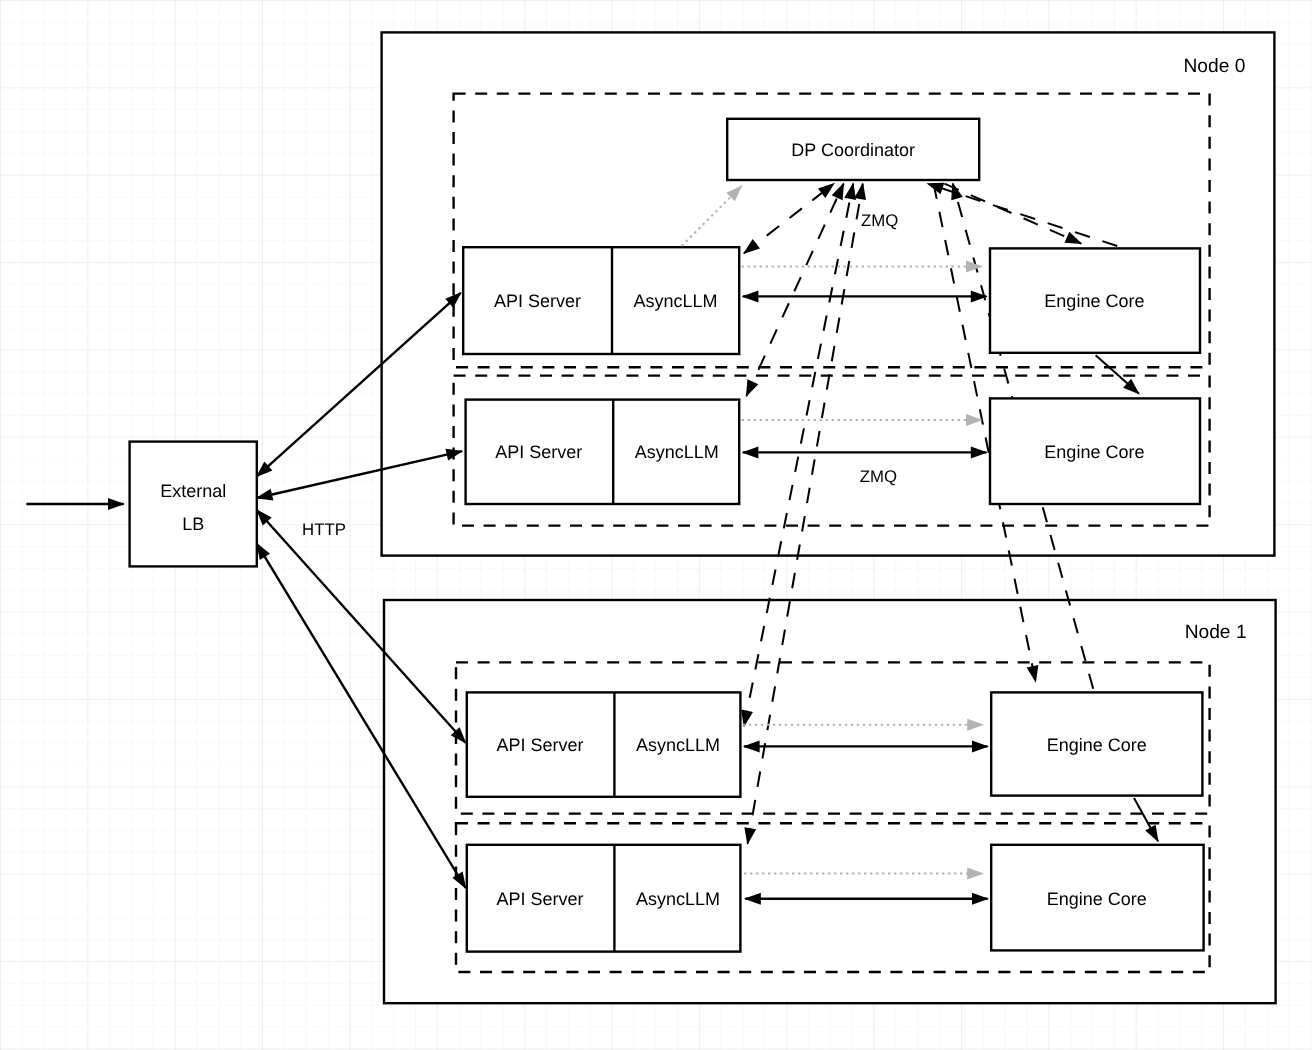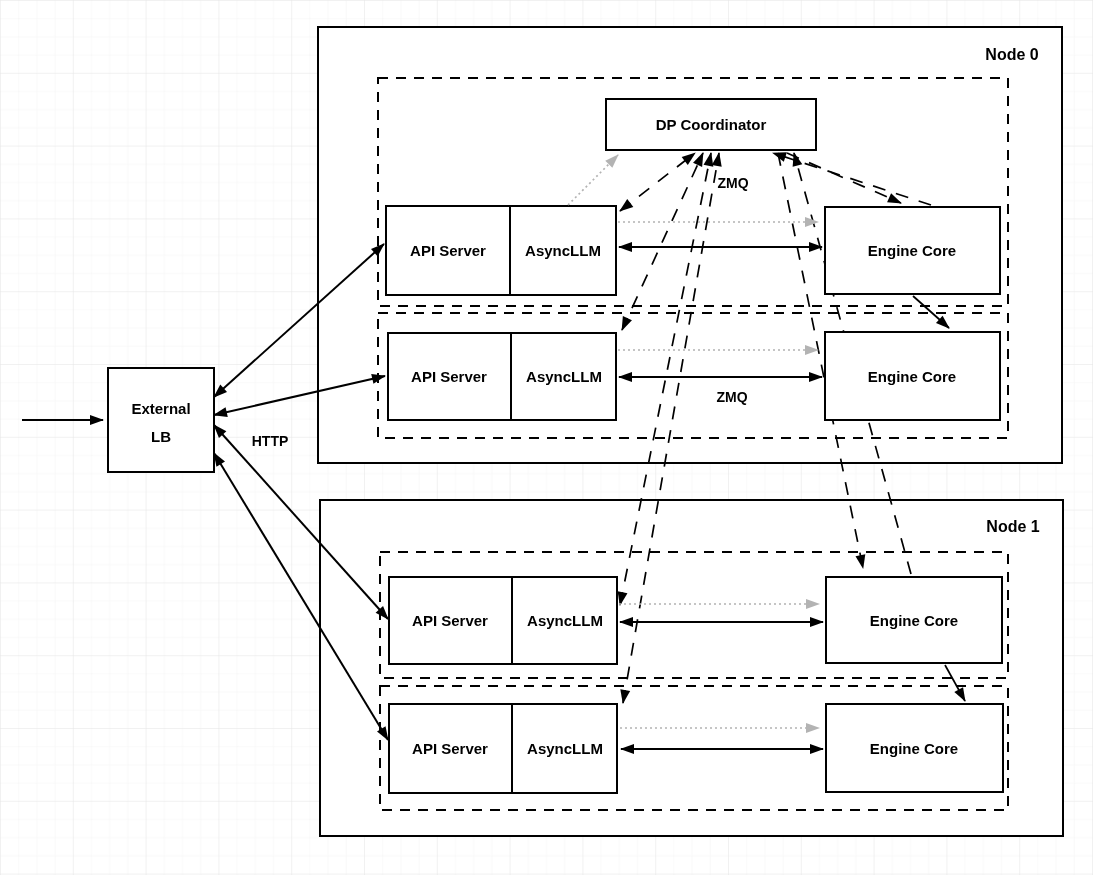--- a/index.html
+++ b/index.html
@@ -1,17 +1,17 @@
 <!DOCTYPE html>
 <html><head>
 <meta charset="utf-8">
 <style>
   html,body{margin:0;padding:0;background:#ffffff;}
   .canvas-wrap{position:relative;width:1093px;height:875px;overflow:hidden;
-    font-family:"Liberation Sans","DejaVu Sans",sans-serif;font-weight:bold;}
+    font-family:"Liberation Sans","DejaVu Sans",sans-serif;}
   svg text{font-family:"Liberation Sans","DejaVu Sans",sans-serif;fill:#000;}
   .box-label{font-size:15px;}
   .node-label{font-size:16px;}
   .edge-label{font-size:14px;}
 </style>
 </head>
 <body>
 
 <div class="canvas-wrap">
 <svg width="1093" height="875" viewBox="0 0 1093 875" xmlns="http://www.w3.org/2000/svg">

